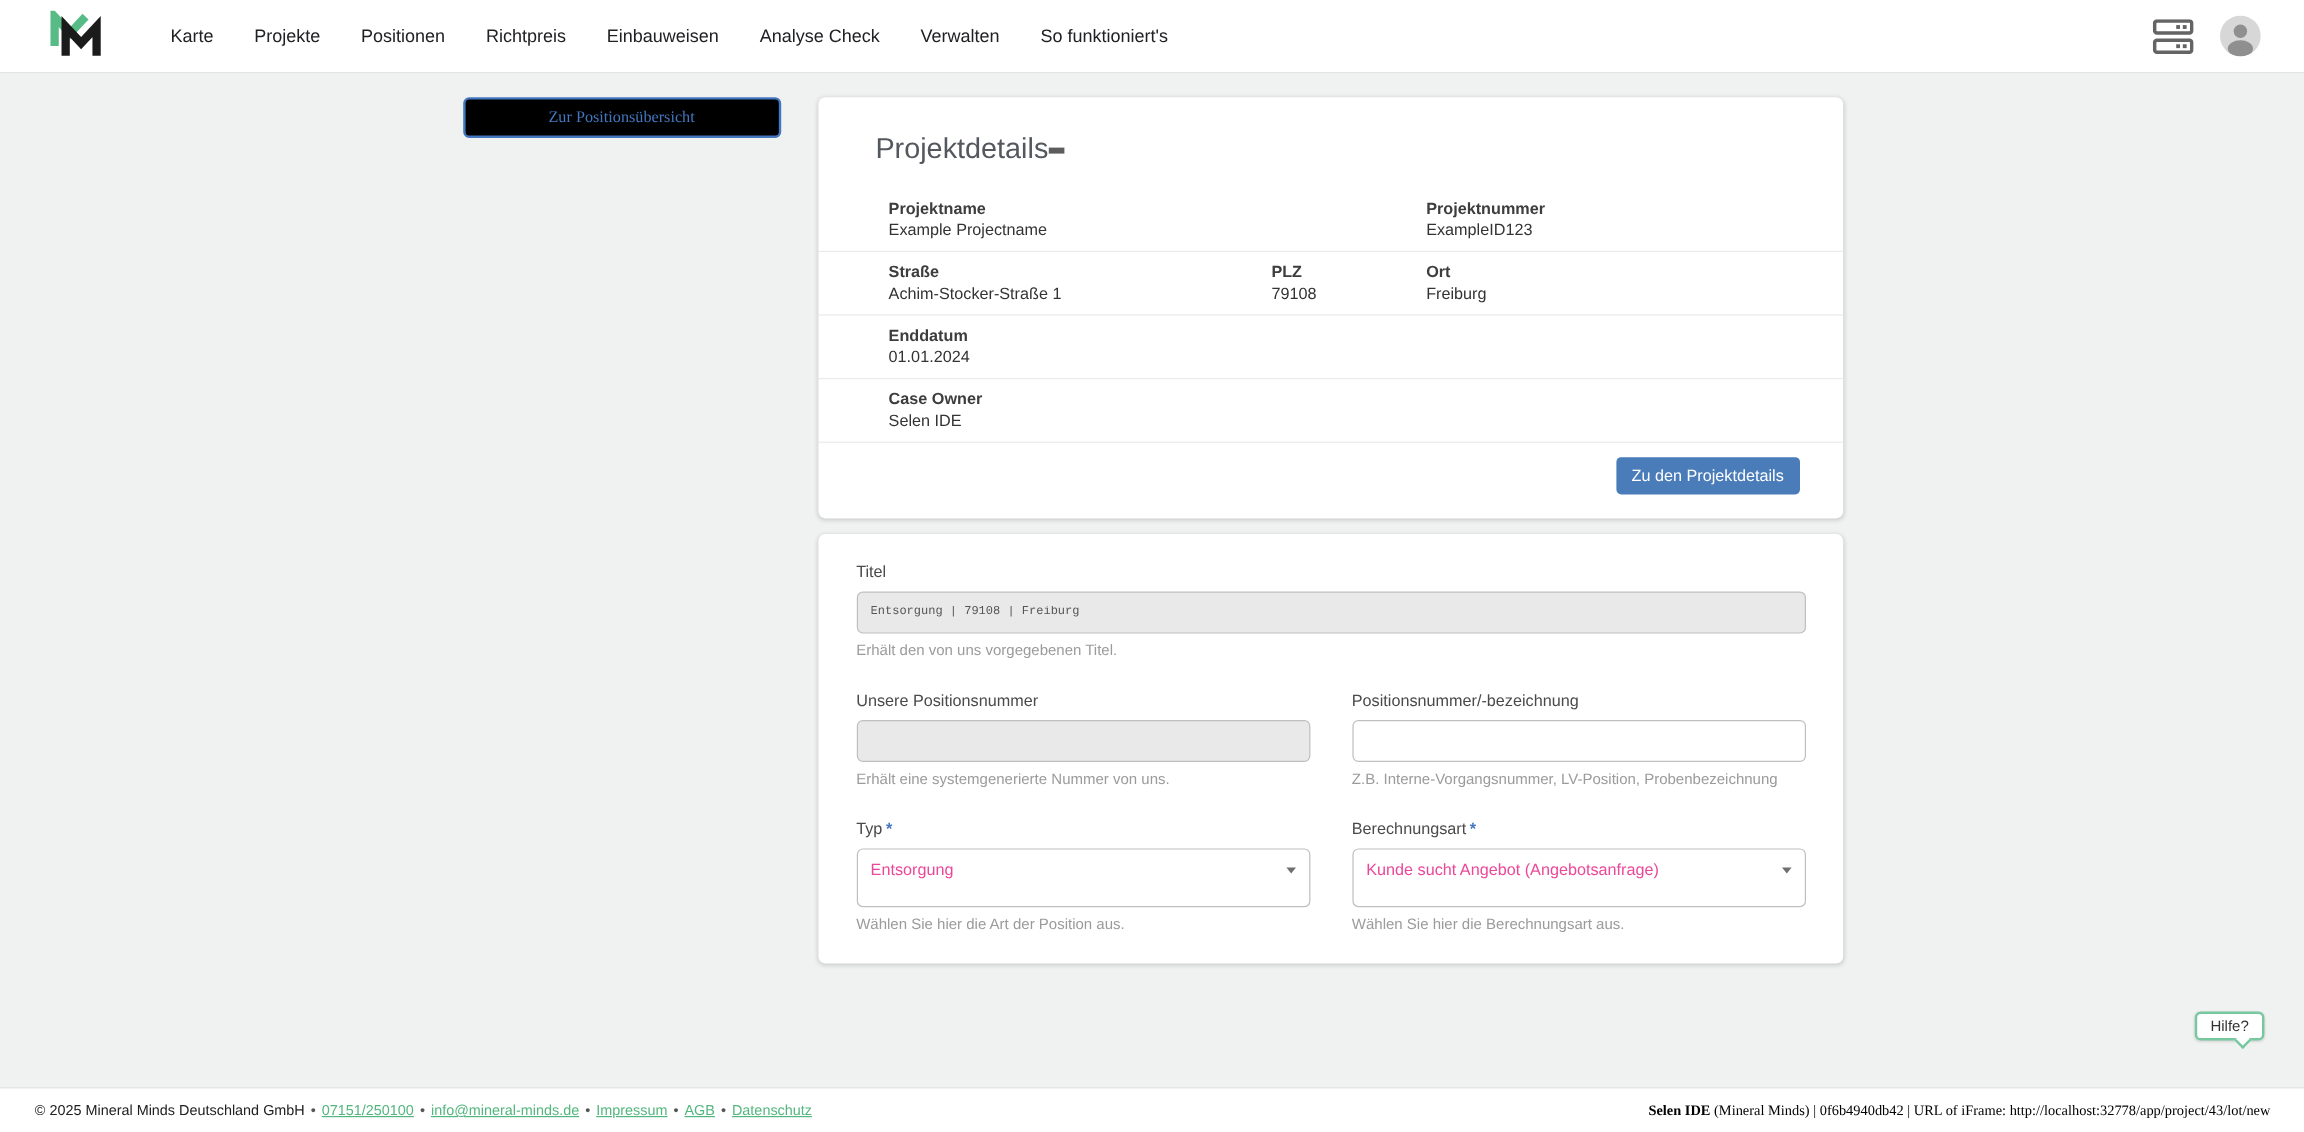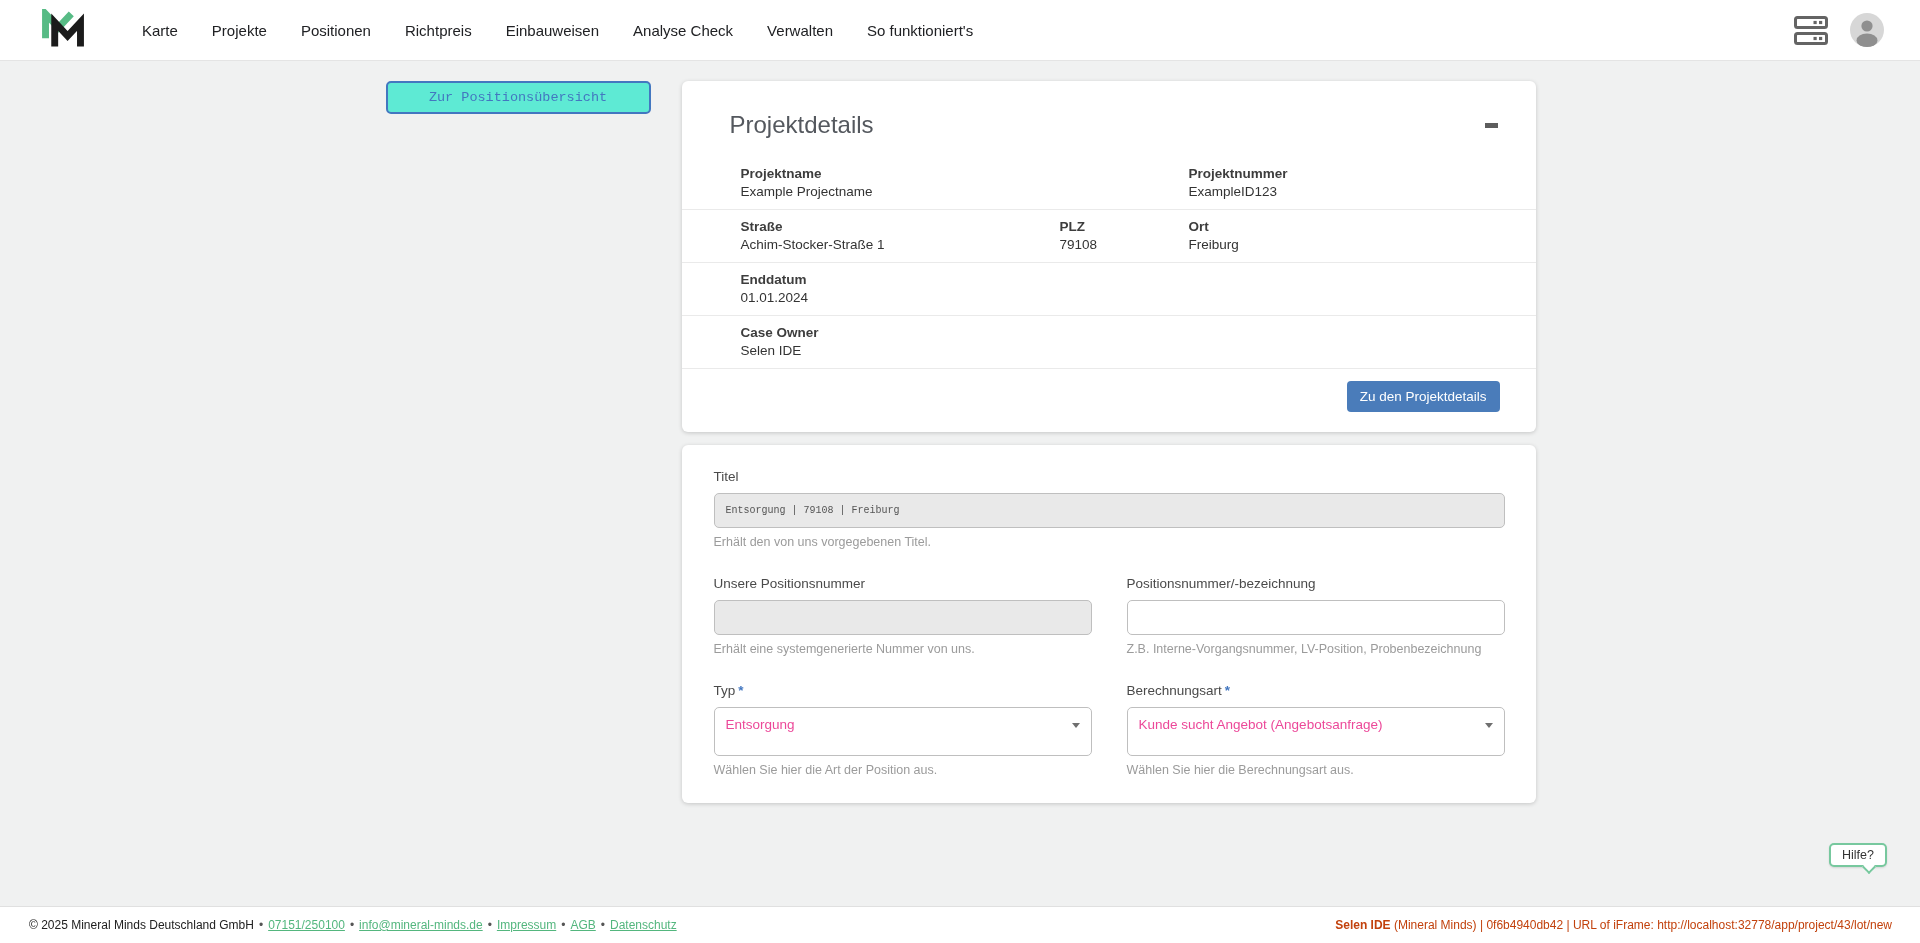--- a/index.html
+++ b/index.html
@@ -24,29 +24,29 @@
 
   
   .container { width:1149px; margin:0 auto; }
   .page-title {
     margin:37px 0 0; font-size:23px; font-weight:700; color:#595d61;
     padding-bottom:15px; border-bottom:1px solid #e3e3e3;
   }
   .layout { display:flex; align-items:flex-start; margin-top:20px; }
   .left-col { width:265px; margin-right:31px; flex:none; }
   .btn-outline {
-    display:block; width:100%; background:#5eead4; border:2px solid #4377c0;
+    display:block; width:100%; background:#000000; border:2px solid #4377c0;
     color:#4377c0; border-radius:5px; font-size:13.5px; padding:7px 0;
-    text-align:center; cursor:pointer; font-family:Liberation Mono, monospace;
+    text-align:center; cursor:pointer; font-family:Liberation Serif, serif;
   }
   .right-col { flex:1; display:flex; flex-direction:column; gap:13px; }
   .card { background:#fff; border-radius:6px; box-shadow:0 1px 4px rgba(0,0,0,.18); }
 
   
-  .card-head { display:flex; align-items:center; justify-content:space-between; padding:30px 38px 4px 48px; }
+  .card-head { display:flex; align-items:center; justify-content:flex-start; padding:30px 38px 4px 48px; }
   .card-title { font-size:24px; font-weight:400; color:#54585e; }
   .collapse-btn { width:13px; height:5px; background:#5d5d5d; border:none; cursor:pointer; padding:0; }
   .pd-table { margin-top:14px; }
   .pd-row {
     display:grid; grid-template-columns:319px 129px 1fr;
     padding:9px 20px 10px 59px; border-bottom:1px solid #eaeaea;
   }
   .span2 { grid-column:1 / 3; }
   .span3 { grid-column:1 / 4; }
   .f-label { font-size:13.5px; font-weight:700; color:#3d3d3d; margin-bottom:3px; }
@@ -83,21 +83,21 @@
   
   .footer {
     position:fixed; left:0; right:0; bottom:0; height:37px; background:#fff;
     border-top:1px solid #e0e0e0; display:flex; align-items:center;
     justify-content:space-between; padding:0 28px 0 29px; font-size:12px;
     color:#212121; z-index:20;
   }
   .footer-left { display:flex; align-items:center; white-space:nowrap; }
   .flink { color:#53b67e; text-decoration:underline; cursor:pointer; }
   .fsep { color:#555; margin:0 5px; }
-  .session { color:#c2410c; white-space:nowrap; }
+  .session { color:#000000; white-space:nowrap;font-family:Liberation Serif, serif; }
   .session-user { font-weight:700; }
 
   
   .help-bubble {
     position:fixed; right:33px; bottom:76px; background:#fff;
     border:2px solid #77c89e; border-radius:5px; padding:3px 11px;
     font-size:12.5px; color:#333; cursor:pointer; z-index:25;
     box-shadow:0 1px 2px rgba(0,0,0,.12); font-family:inherit;
   }
   .help-tail {

